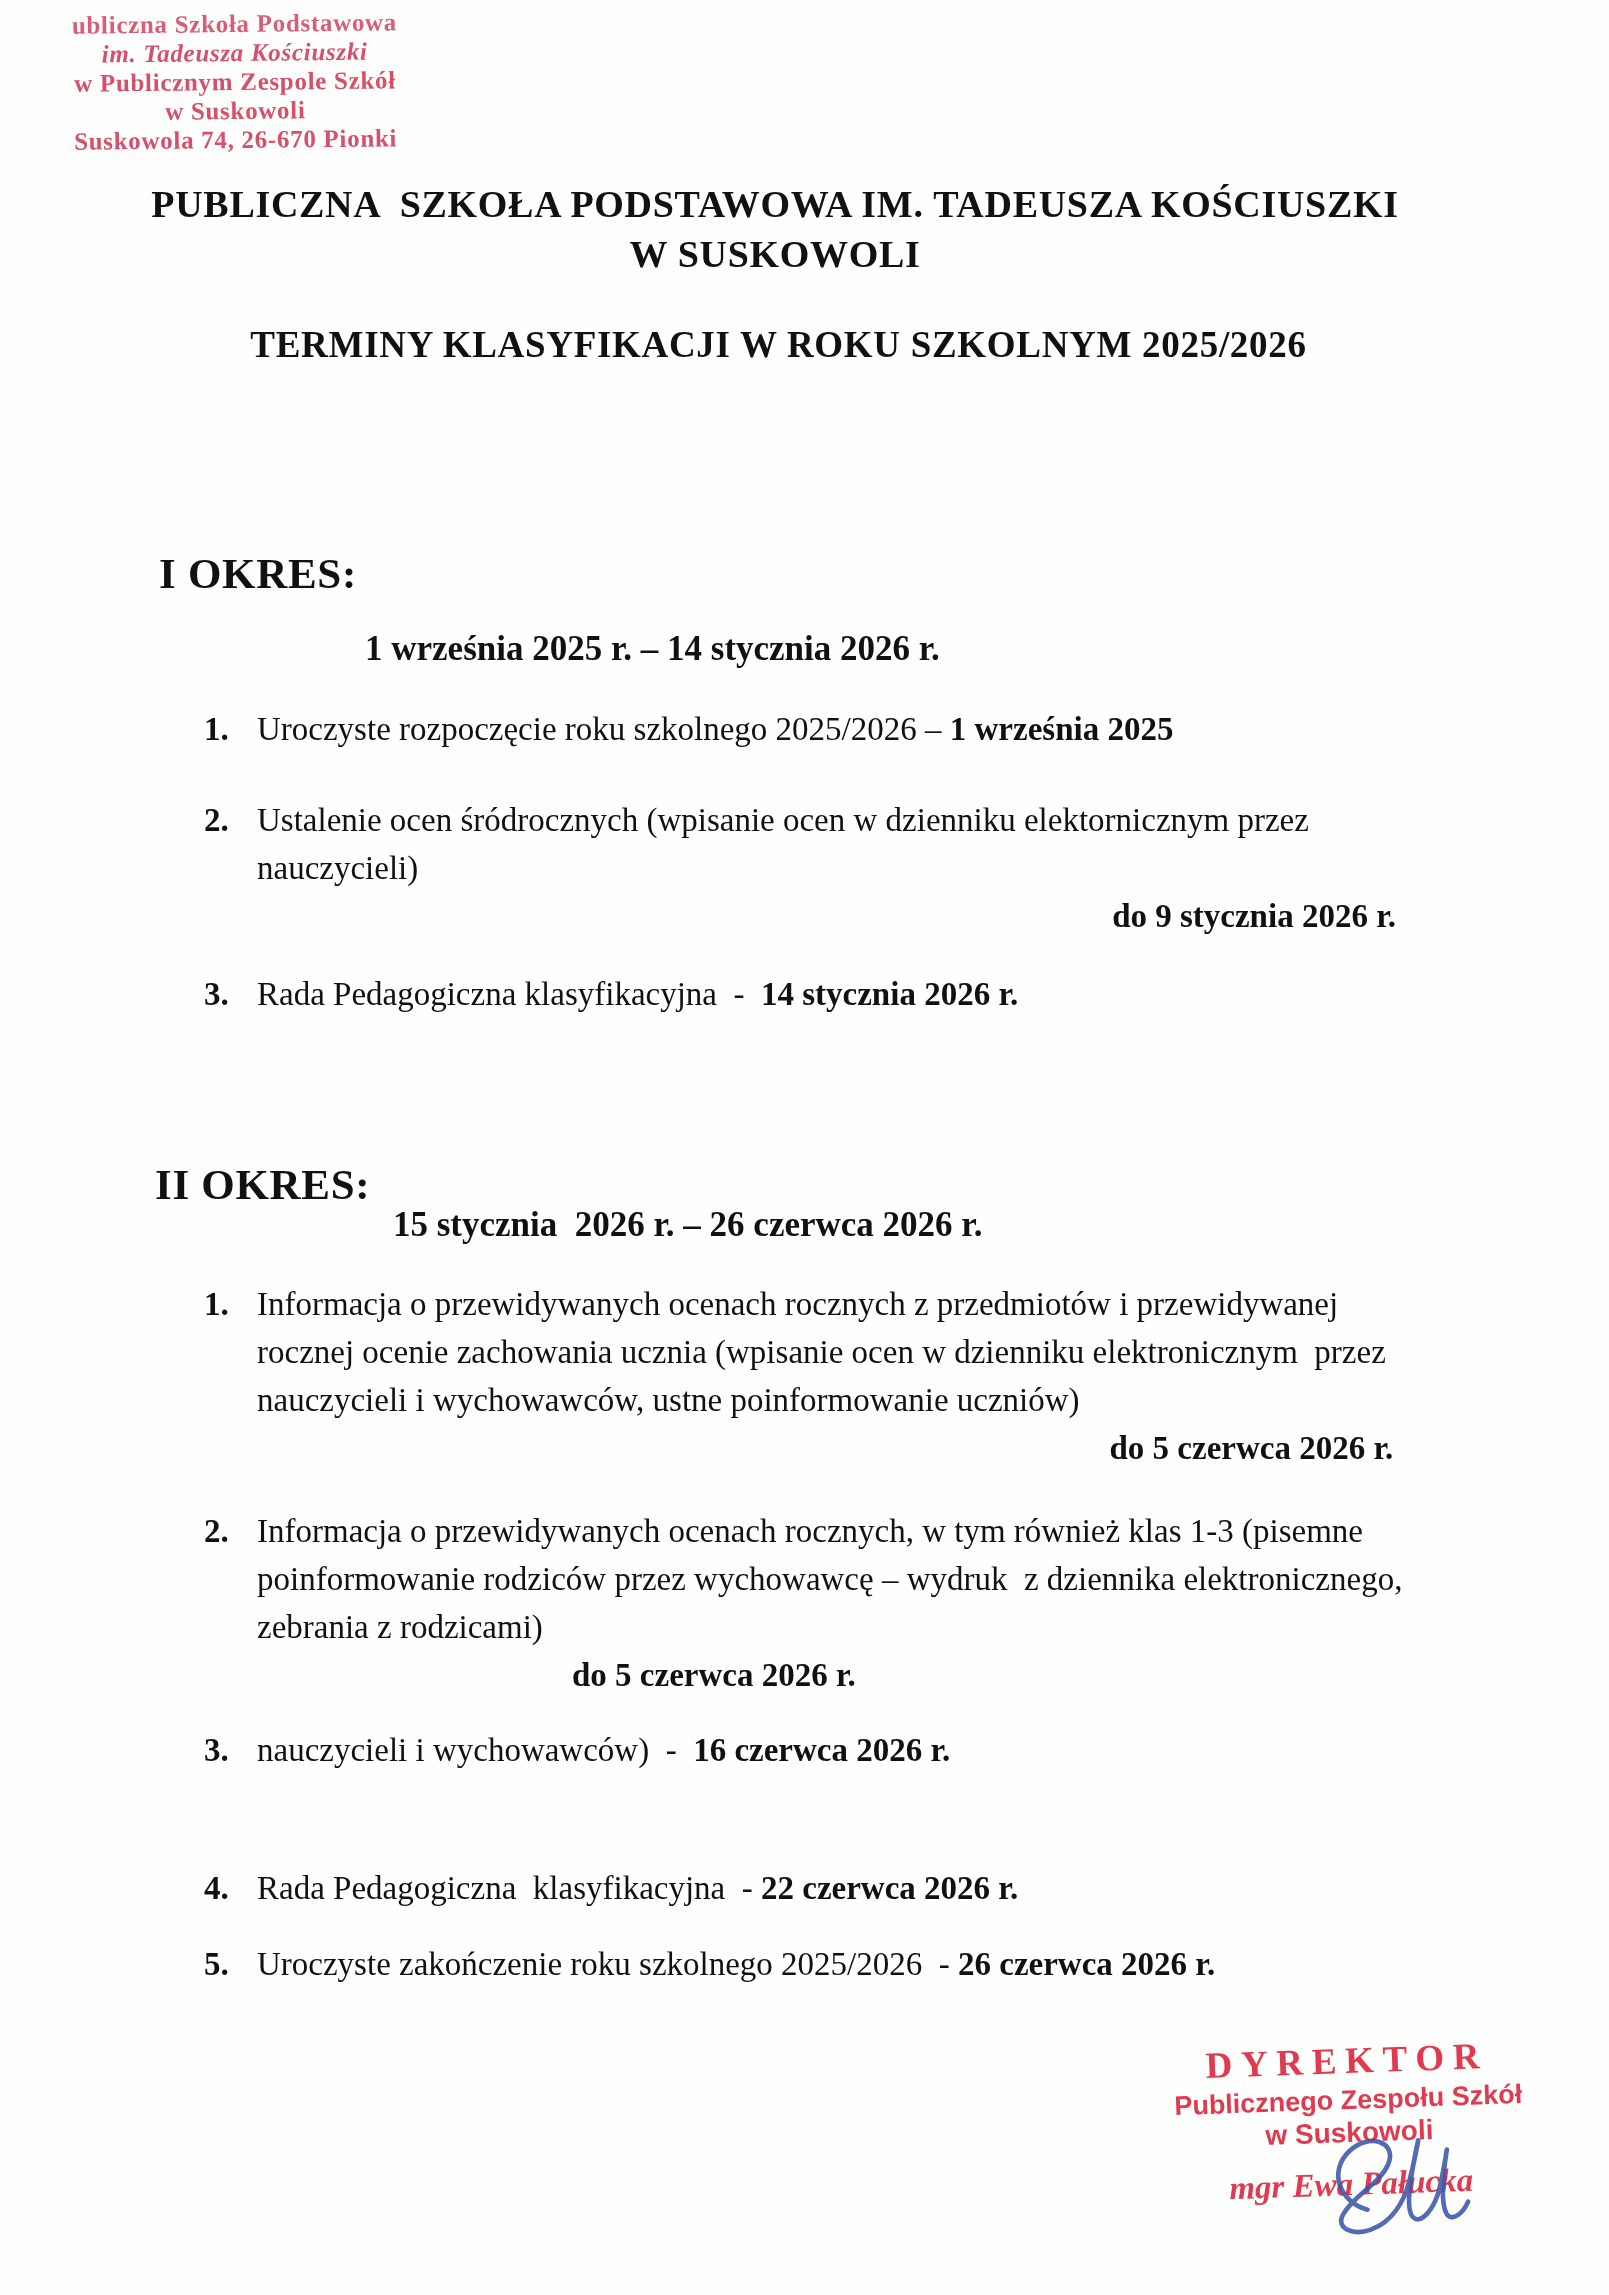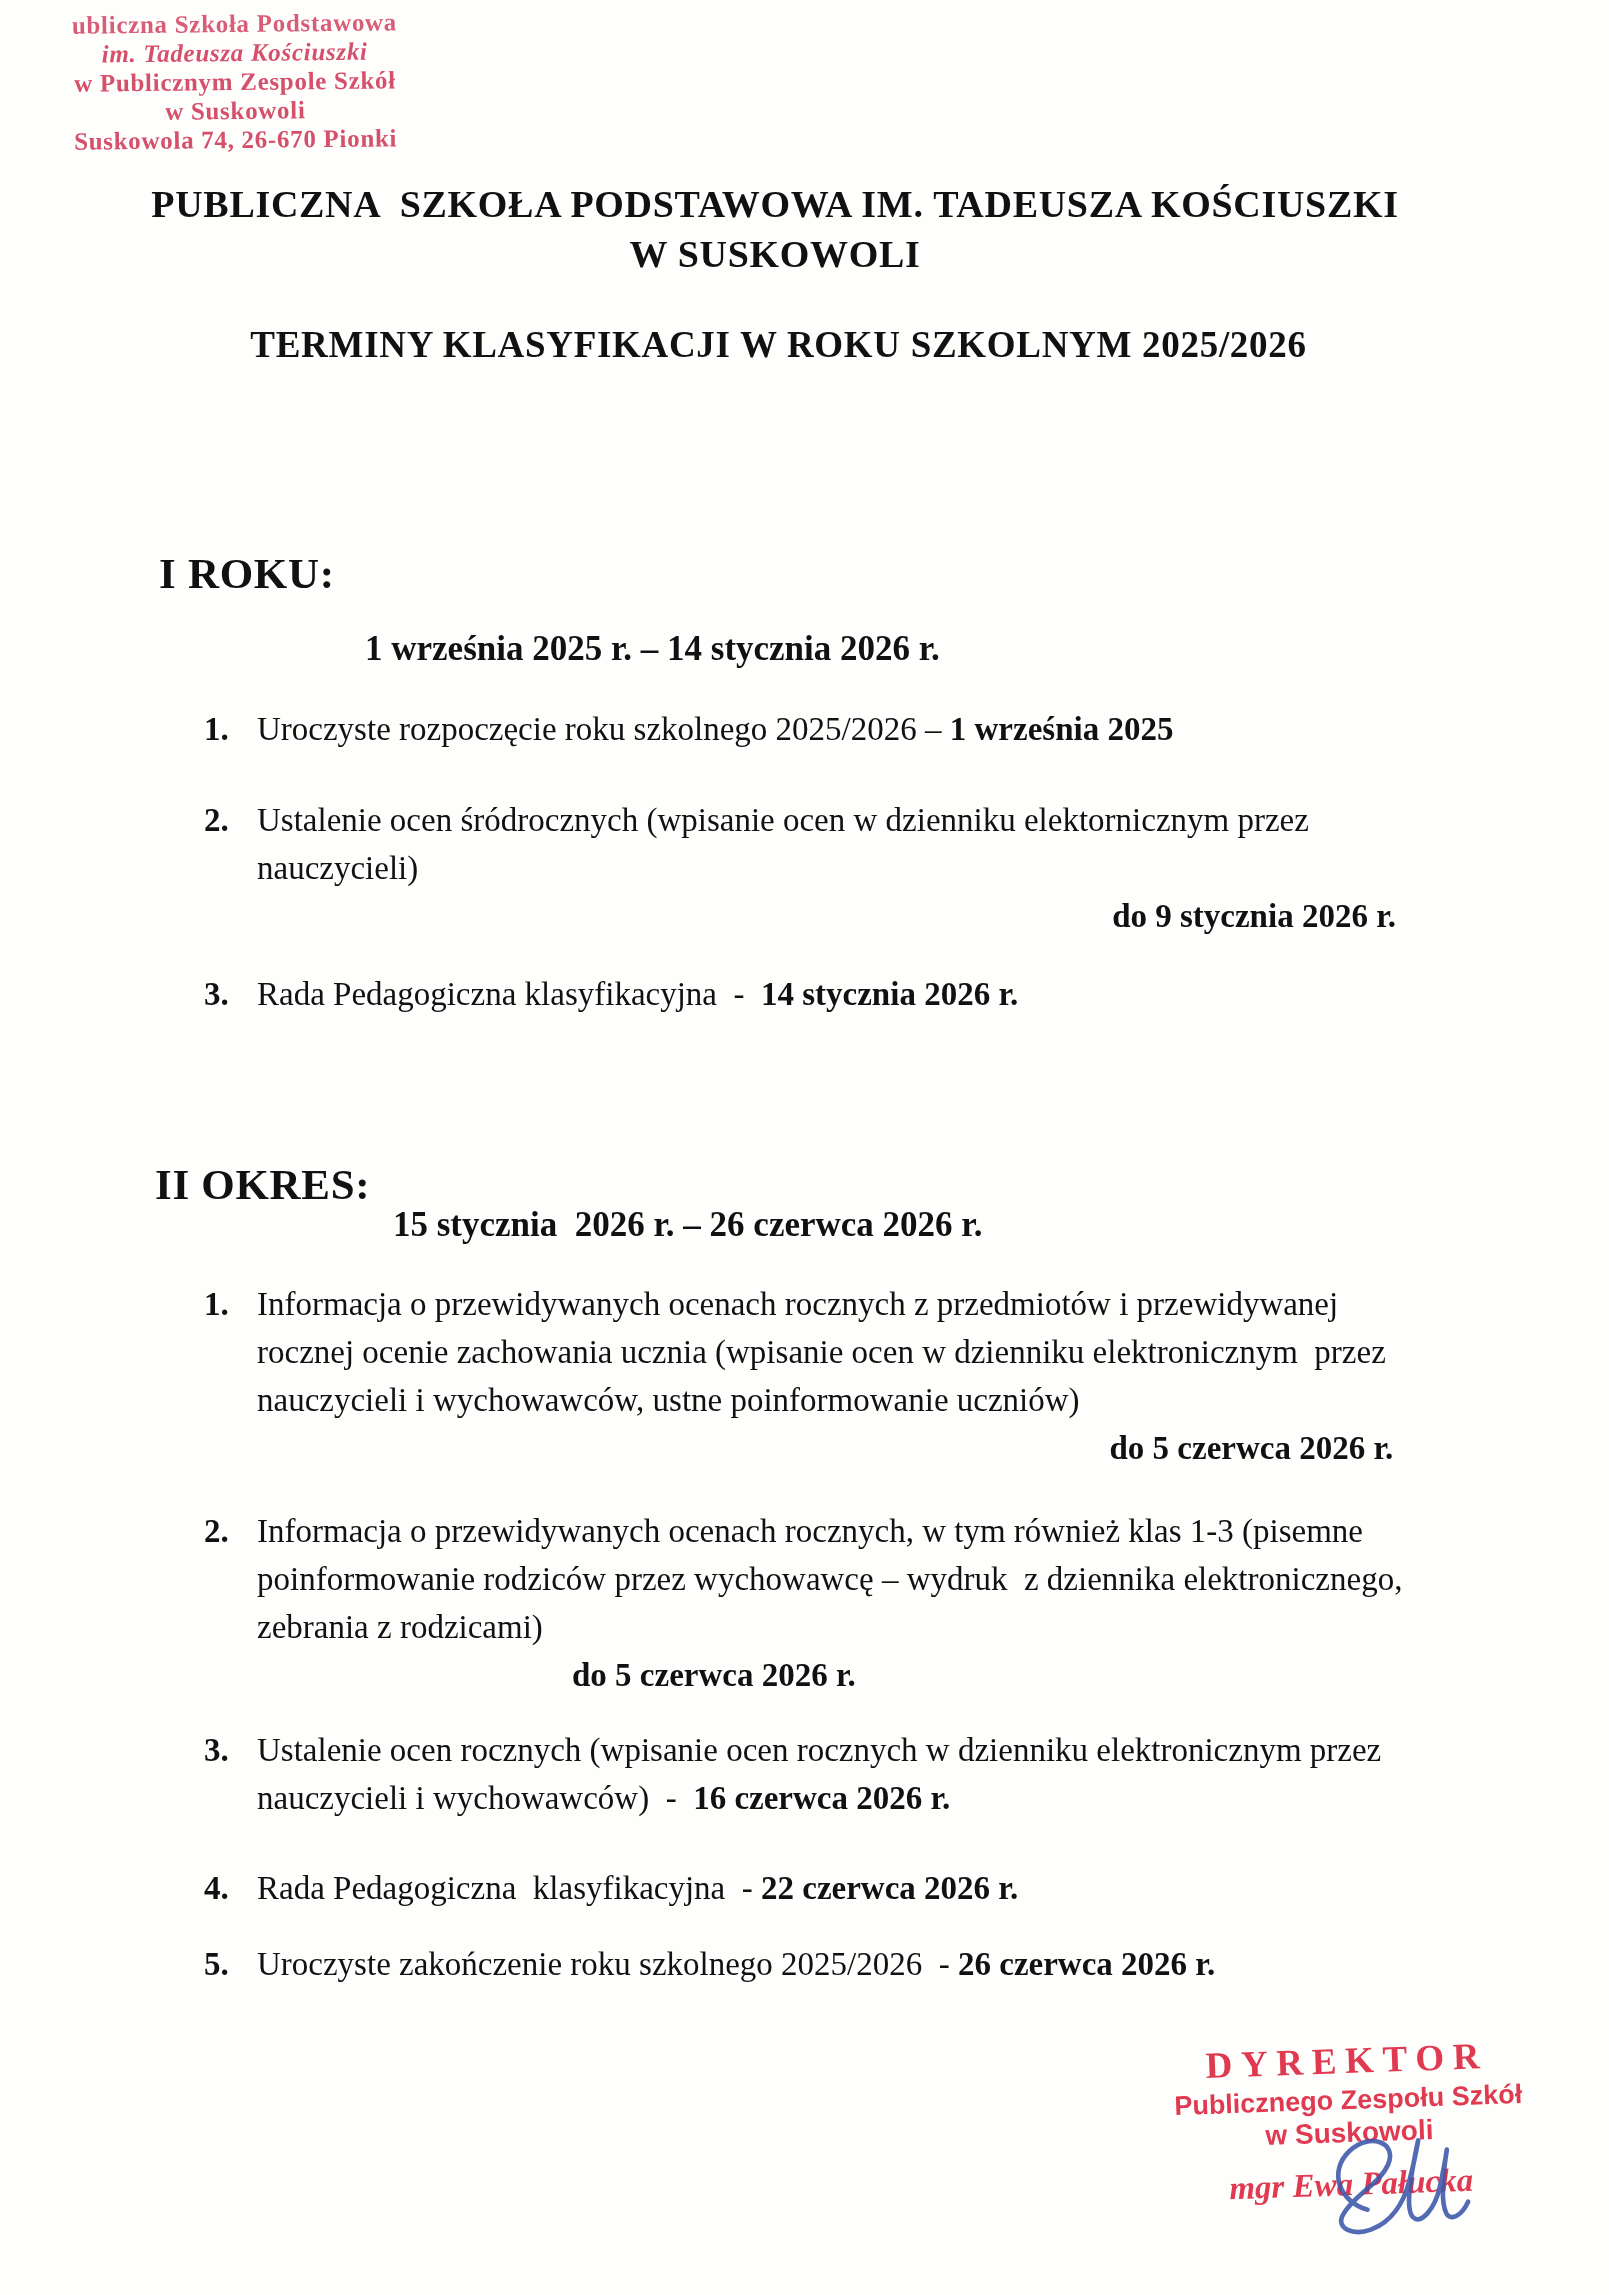--- a/index.html
+++ b/index.html
@@ -74,21 +74,21 @@
     <div class="l italic">im. Tadeusza Kościuszki</div>
     <div class="l">w Publicznym Zespole Szkół</div>
     <div class="l">w Suskowoli</div>
     <div class="l">Suskowola 74, 26-670 Pionki</div>
   </div>
 
   <div class="title-line1">PUBLICZNA  SZKOŁA PODSTAWOWA IM. TADEUSZA KOŚCIUSZKI</div>
   <div class="title-line2">W SUSKOWOLI</div>
   <div class="subtitle">TERMINY KLASYFIKACJI W ROKU SZKOLNYM 2025/2026</div>
 
-  <div class="sec-heading" id="p1-heading">I ROKU:</div>
+  <div class="sec-heading" id="p1-heading">I OKRES:</div>
   <div class="date-range" id="p1-range">1 września 2025 r. – 14 stycznia 2026 r.</div>
 
   <div class="item" id="p1-item1">
     <div class="num">1.</div>
     <div class="lines">
       <div class="line"><span>Uroczyste rozpoczęcie roku szkolnego 2025/2026 – </span><b>1 września 2025</b></div>
     </div>
   </div>
 
   <div class="item" id="p1-item2">
@@ -126,21 +126,20 @@
       <div class="line"><span>Informacja o przewidywanych ocenach rocznych, w tym również klas 1-3 (pisemne</span></div>
       <div class="line"><span>poinformowanie rodziców przez wychowawcę – wydruk  z dziennika elektronicznego,</span></div>
       <div class="line"><span>zebrania z rodzicami)</span></div>
       <div class="deadline">do 5 czerwca 2026 r.</div>
     </div>
   </div>
 
   <div class="item" id="p2-item3">
     <div class="num">3.</div>
     <div class="lines">
-      <div class="line"><span>Ustalenie ocen rocznych (wpisanie ocen rocznych w dzienniku elektronicznym przez</span></div>
       <div class="line"><span>nauczycieli i wychowawców)  -  </span><b>16 czerwca 2026 r.</b></div>
     </div>
   </div>
 
   <div class="item" id="p2-item4">
     <div class="num">4.</div>
     <div class="lines">
       <div class="line"><span>Rada Pedagogiczna  klasyfikacyjna  - </span><b>22 czerwca 2026 r.</b></div>
     </div>
   </div>

